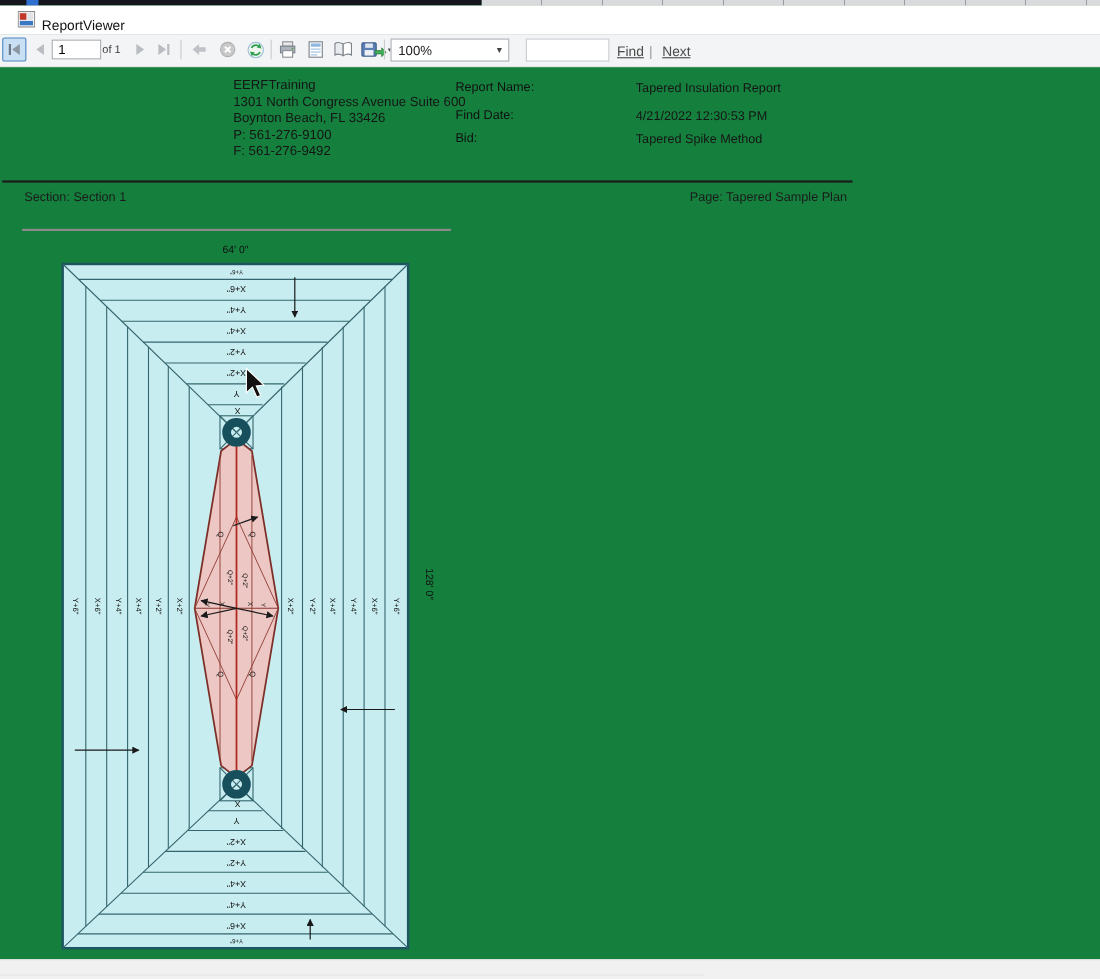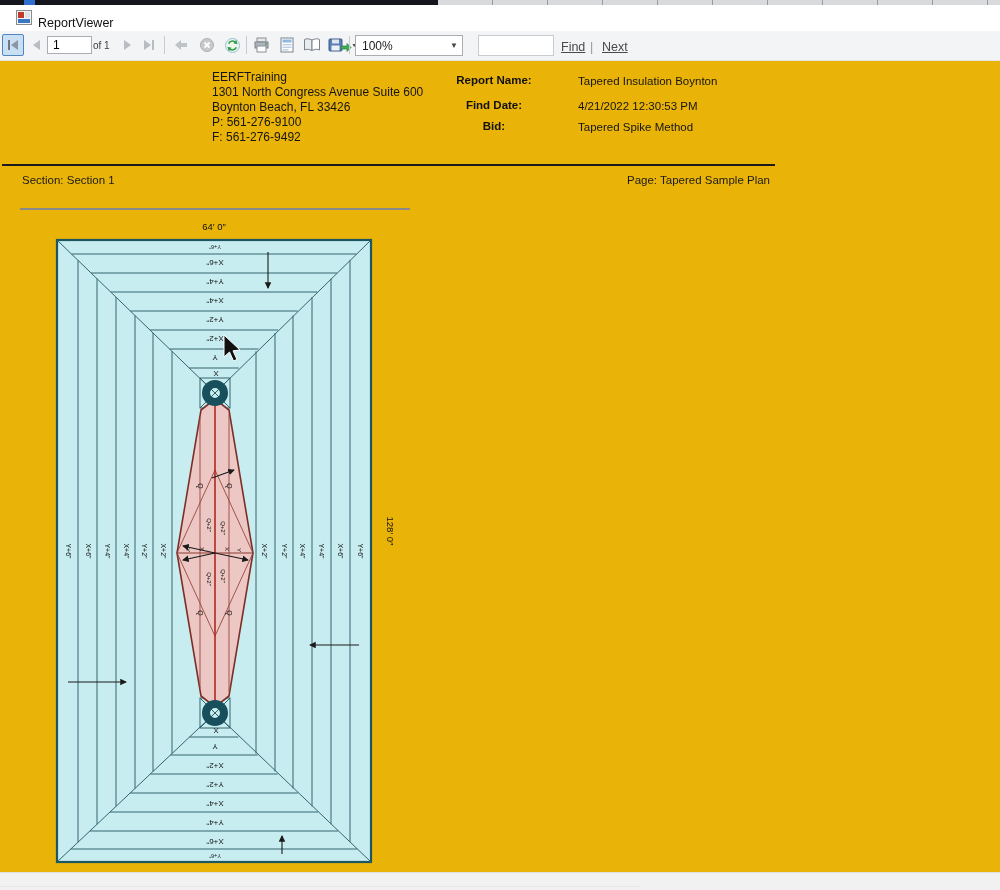--- a/index.html
+++ b/index.html
@@ -1,16 +1,16 @@
 <!DOCTYPE html>
 <html><head>
 <meta charset="utf-8">
 <style>
   html,body{margin:0;padding:0;background:#ffffff;}
-  #screen{position:relative;width:1000px;height:890px;background:#eab308;overflow:hidden;
+  #screen{position:relative;width:1000px;height:890px;background:#15803d;overflow:hidden;
           font-family:"Liberation Sans",sans-serif;color:#1a1a1a;}
   .abs{position:absolute;}
   
   #topstrip-left{left:0;top:0;width:438px;height:5px;background:#15151d;}
   #topstrip-blue{left:24px;top:0;width:11px;height:5px;background:#2f6fd0;}
   #topstrip-right{left:438px;top:0;width:562px;height:5px;background:#d9dadc;
      background-image:repeating-linear-gradient(90deg,#d9dadc 0 54px,#9a9aa2 54px 55px);}
   
   #titlebar{left:0;top:5px;width:1000px;height:26px;background:#ffffff;}
   #title-text{left:38px;top:11px;font-size:12.5px;color:#111;}
@@ -23,21 +23,21 @@
       font-size:12px;padding:0 0 0 5px;font-family:"Liberation Sans",sans-serif;}
   .tb-text{position:absolute;top:9px;font-size:10px;color:#3c3c3c;}
   #zoom-select{position:absolute;left:355px;top:4px;width:106px;height:19px;border:1px solid #abadb3;background:#fff;font-size:12px;}
   #zoom-select .val{position:absolute;left:6px;top:3px;color:#222;}
   #zoom-select .dd{position:absolute;right:0;top:0;width:16px;height:19px;display:flex;align-items:center;justify-content:center;color:#444;font-size:8px;}
   #find-input{position:absolute;left:478px;top:4px;width:70px;height:17px;border:1px solid #c9cbd0;
       font-family:"Liberation Sans",sans-serif;font-size:12px;}
   .linklike{position:absolute;top:9px;font-size:12.5px;color:#4a4a4a;cursor:pointer;text-decoration:underline;}
   
   .co-line{position:absolute;left:212px;font-size:12px;color:#151515;}
-  .fld-label{position:absolute;width:160px;text-align:center;font-size:11.5px;font-weight:bold;color:#111;}
+  .fld-label{position:absolute;width:160px;text-align:left;font-size:11.5px;font-weight:normal;color:#111;}
   .fld-value{position:absolute;left:578px;font-size:11.5px;color:#151515;}
   #rule1{left:2px;top:164px;width:773px;height:2px;background:#1b1b1b;}
   #rule2{left:20px;top:208px;width:390px;height:2px;background:#8a8a8a;}
   .sec-text{position:absolute;top:174px;font-size:11.5px;color:#1b1b1b;}
   #bottomstrip{left:0;top:872px;width:1000px;height:18px;background:#f1f1f1;border-top:1px solid #e0e0e0;}
   #bottomline{left:0;top:886px;width:640px;height:1px;background:#e6e6e6;}
   svg text{font-family:"Liberation Sans",sans-serif;fill:#101010;}
 </style>
 </head>
 <body>
@@ -148,21 +148,21 @@
     <div class="linklike" style="left:602px">Next</div>
   </div>
 
   <div class="co-line" style="top:70px">EERFTraining</div>
   <div class="co-line" style="top:85px">1301 North Congress Avenue Suite 600</div>
   <div class="co-line" style="top:100px">Boynton Beach, FL 33426</div>
   <div class="co-line" style="top:115px">P: 561-276-9100</div>
   <div class="co-line" style="top:130px">F: 561-276-9492</div>
 
   <div class="fld-label" style="left:414px;top:74px">Report Name:</div>
-  <div class="fld-value" style="top:75px">Tapered Insulation Boynton</div>
+  <div class="fld-value" style="top:75px">Tapered Insulation Report</div>
   <div class="fld-label" style="left:414px;top:99px">Find Date:</div>
   <div class="fld-value" style="top:100px">4/21/2022 12:30:53 PM</div>
   <div class="fld-label" style="left:414px;top:120px">Bid:</div>
   <div class="fld-value" style="top:121px">Tapered Spike Method</div>
 
   <div class="abs" id="rule1"></div>
   <div class="sec-text" style="left:22px">Section: Section 1</div>
   <div class="sec-text" style="left:608px;width:162px;text-align:right">Page: Tapered Sample Plan</div>
   <div class="abs" id="rule2"></div>
 

